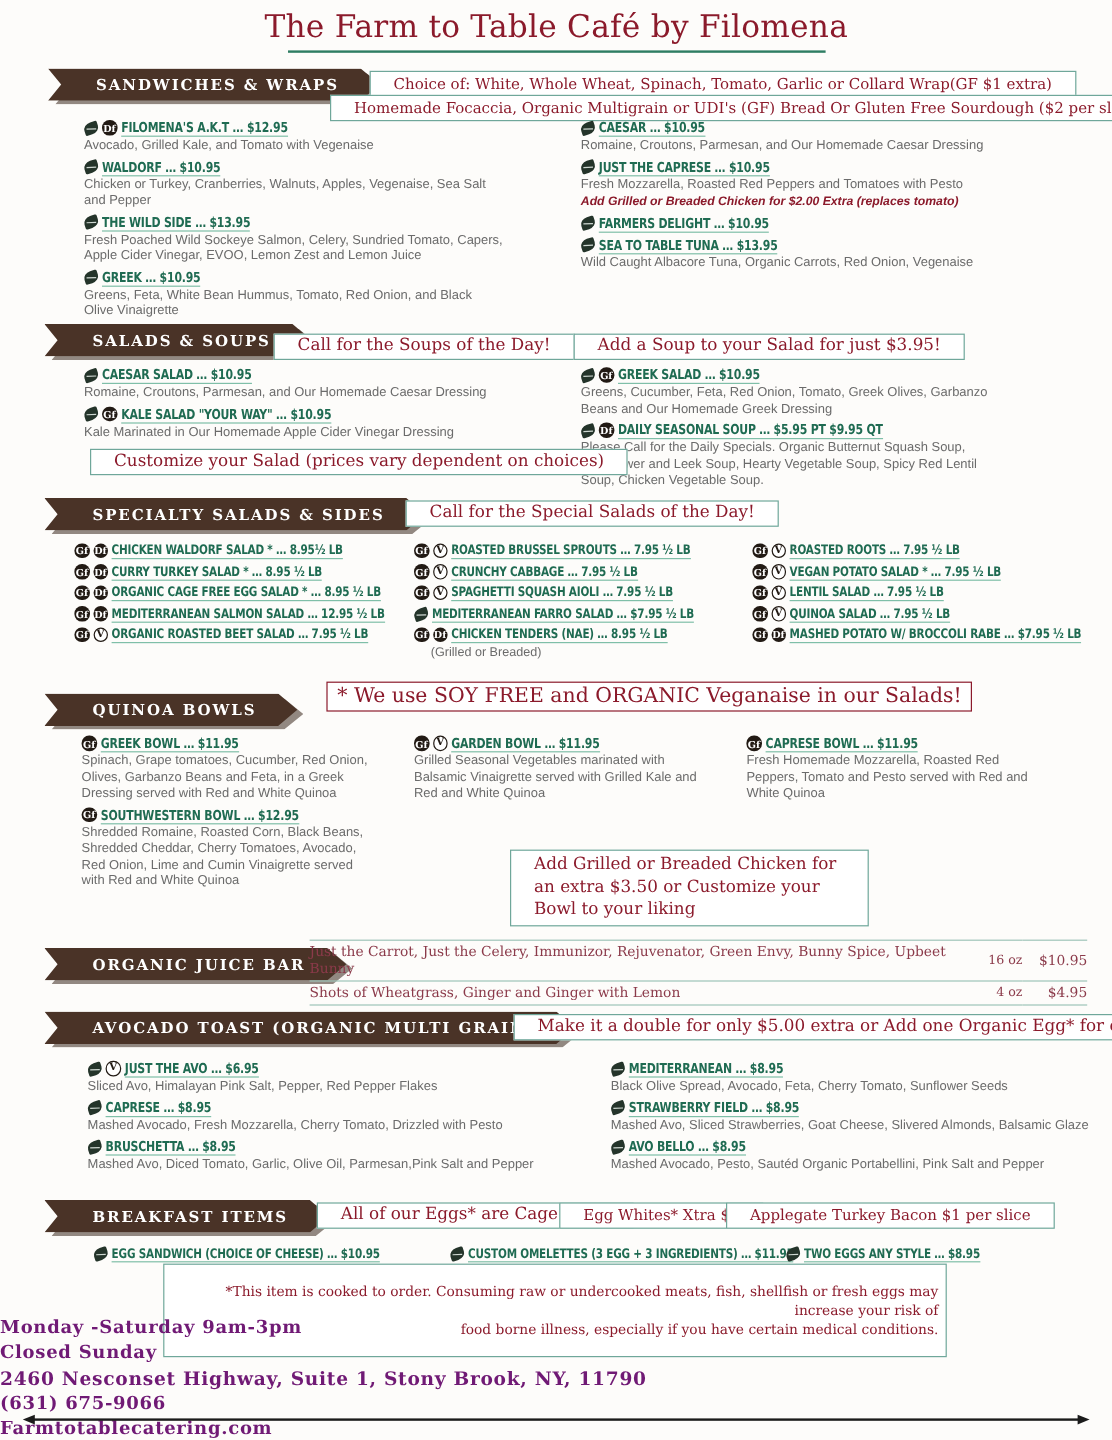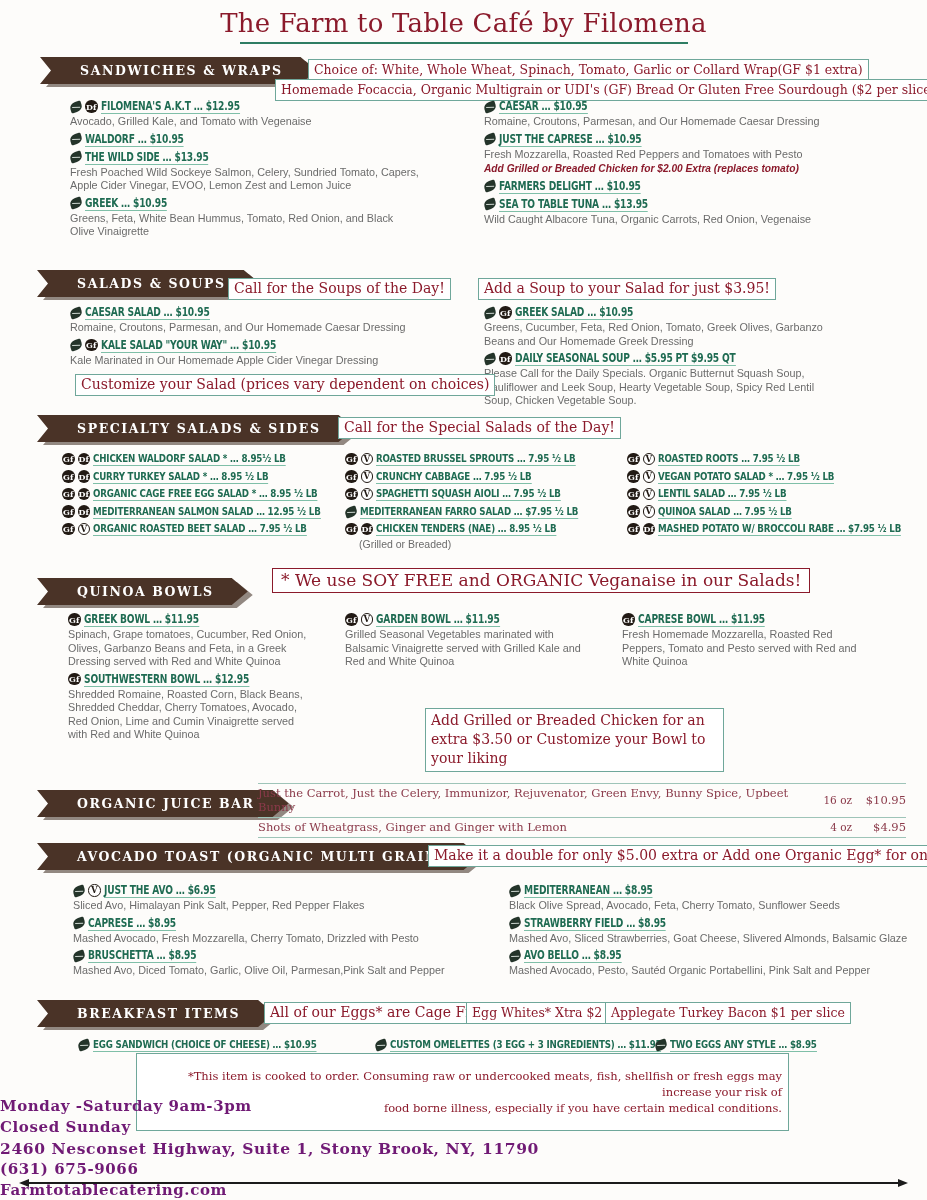--- a/index.html
+++ b/index.html
@@ -50,21 +50,21 @@
     z-index:-1;
   }
 
   
   .note {
     display:inline-block;
     border:1px solid #6fa79a;
     color:#8b1a2b;
     font-family:"DejaVu Serif", serif;
     font-size:12.5px;
-    padding:2px 5px 3px;
+    padding:2px 19px 3px;
     background:#fff;
     line-height:15px;
     white-space:nowrap;
   }
   .note.multi { white-space:normal; }
   .note.darkborder { border-color:#8b1a2b; }
 
   
   .item { margin-bottom:3px; }
   .item-head {
@@ -167,20 +167,21 @@
         <span class="badge">Df</span>
         <span class="item-name">FILOMENA'S A.K.T … $12.95</span>
       </div>
       <div class="item-desc">Avocado, Grilled Kale, and Tomato with Vegenaise</div>
     </div>
     <div class="item">
       <div class="item-head">
         <span class="leaf"></span>
         <span class="item-name">WALDORF … $10.95</span>
       </div>
+      <div class="item-desc">Chicken or Turkey, Cranberries, Walnuts, Apples, Vegenaise, Sea Salt and Pepper</div>
     </div>
     <div class="item">
       <div class="item-head">
         <span class="leaf"></span>
         <span class="item-name">THE WILD SIDE … $13.95</span>
       </div>
       <div class="item-desc">Fresh Poached Wild Sockeye Salmon, Celery, Sundried Tomato, Capers, Apple Cider Vinegar, EVOO, Lemon Zest and Lemon Juice</div>
     </div>
     <div class="item">
       <div class="item-head">

